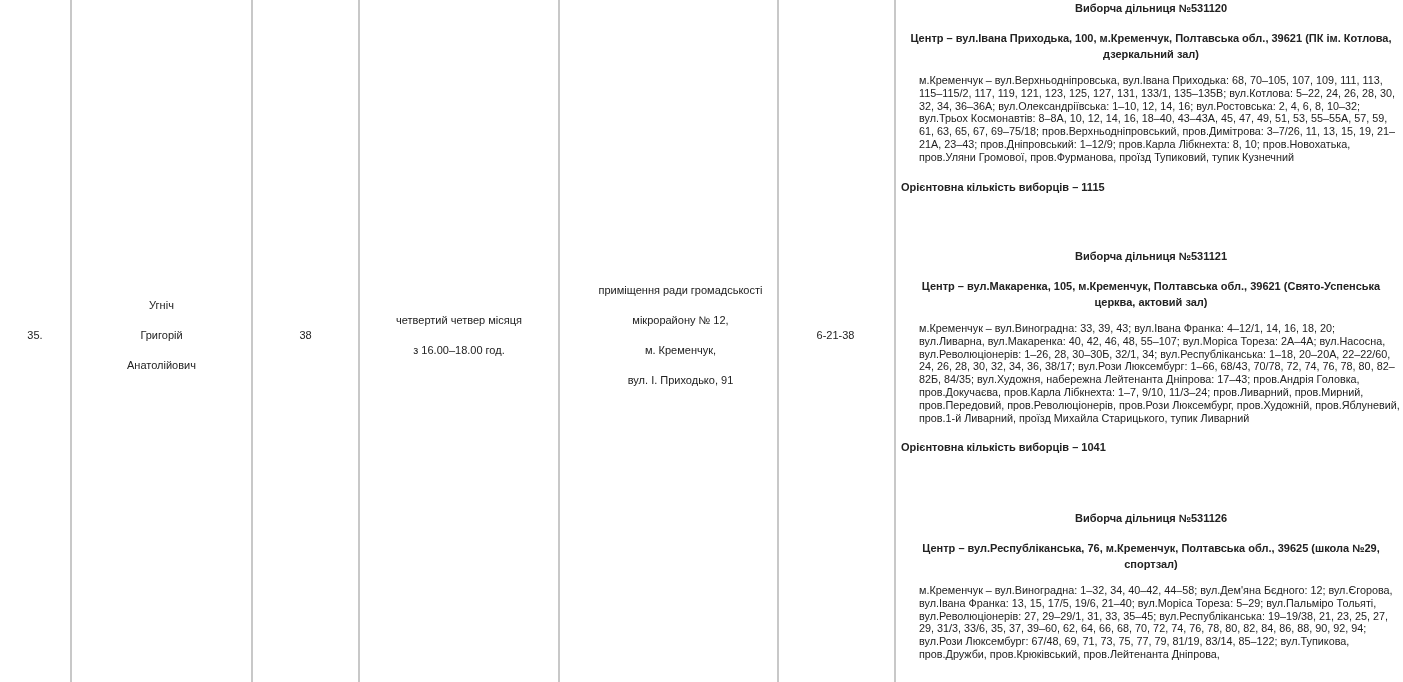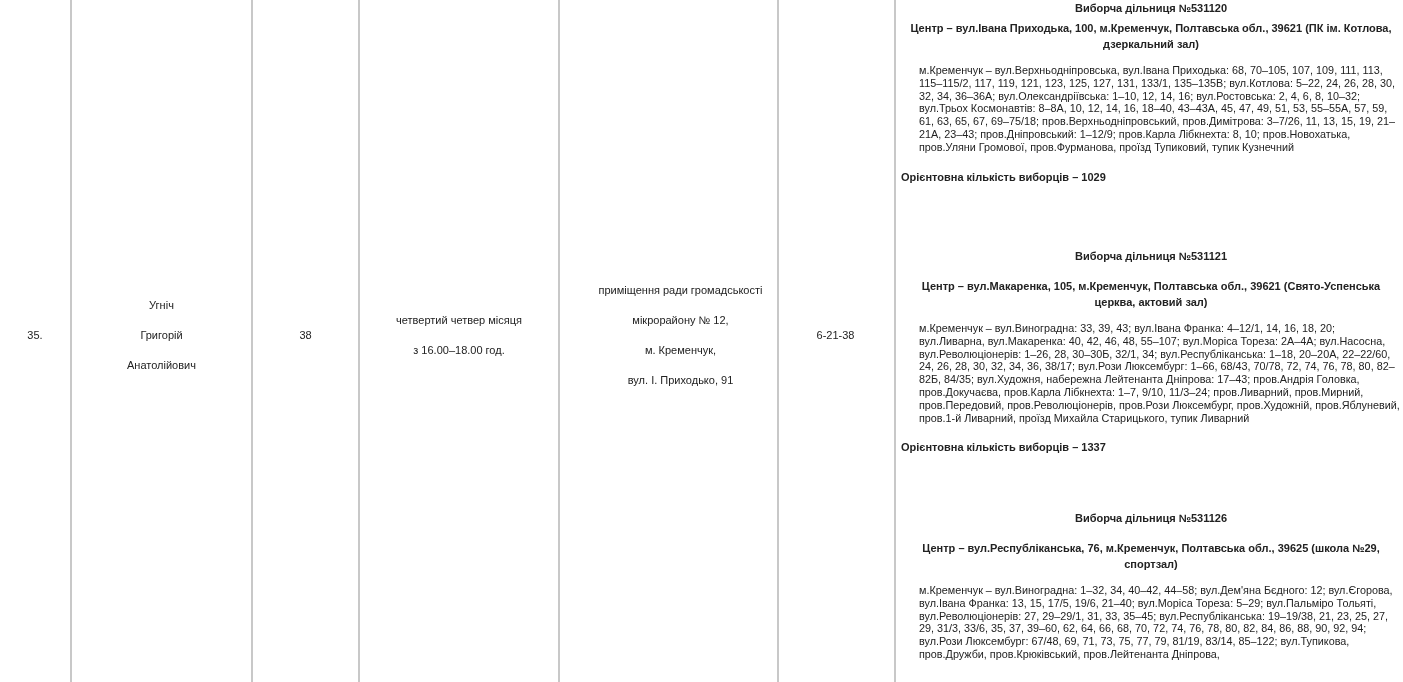--- a/index.html
+++ b/index.html
@@ -60,30 +60,30 @@
     <div class="cell-text place" style="top:365px">вул. І. Приходько, 91</div>
   </div>
 
   <div class="col" style="left:779px;width:113px">
     <div class="cell-text phone">6-21-38</div>
   </div>
 
   <div class="precincts">
     <div class="precinct" style="top:1px">
       <div class="p-title">Виборча дільниця №531120</div>
-      <div class="p-center" style="margin-top:5px">Центр – вул.Івана Приходька, 100, м.Кременчук, Полтавська обл., 39621 (ПК ім. Котлова, дзеркальний зал)</div>
+      <div class="p-center" style="margin-top:15px">Центр – вул.Івана Приходька, 100, м.Кременчук, Полтавська обл., 39621 (ПК ім. Котлова, дзеркальний зал)</div>
       <div class="p-streets" style="margin-top:12px">м.Кременчук – вул.Верхньодніпровська, вул.Івана Приходька: 68, 70–105, 107, 109, 111, 113, 115–115/2, 117, 119, 121, 123, 125, 127, 131, 133/1, 135–135В; вул.Котлова: 5–22, 24, 26, 28, 30, 32, 34, 36–36А; вул.Олександріївська: 1–10, 12, 14, 16; вул.Ростовська: 2, 4, 6, 8, 10–32; вул.Трьох Космонавтів: 8–8А, 10, 12, 14, 16, 18–40, 43–43А, 45, 47, 49, 51, 53, 55–55А, 57, 59, 61, 63, 65, 67, 69–75/18; пров.Верхньодніпровський, пров.Димітрова: 3–7/26, 11, 13, 15, 19, 21–21А, 23–43; пров.Дніпровський: 1–12/9; пров.Карла Лібкнехта: 8, 10; пров.Новохатька, пров.Уляни Громової, пров.Фурманова, проїзд Тупиковий, тупик Кузнечний</div>
-      <div class="p-count" style="margin-top:16px">Орієнтовна кількість виборців – 1029</div>
+      <div class="p-count" style="margin-top:16px">Орієнтовна кількість виборців – 1115</div>
     </div>
 
     <div class="precinct" style="top:249px">
       <div class="p-title">Виборча дільниця №531121</div>
       <div class="p-center" style="margin-top:15px">Центр – вул.Макаренка, 105, м.Кременчук, Полтавська обл., 39621 (Свято-Успенська церква, актовий зал)</div>
       <div class="p-streets" style="margin-top:12px">м.Кременчук – вул.Виноградна: 33, 39, 43; вул.Івана Франка: 4–12/1, 14, 16, 18, 20; вул.Ливарна, вул.Макаренка: 40, 42, 46, 48, 55–107; вул.Моріса Тореза: 2А–4А; вул.Насосна, вул.Революціонерів: 1–26, 28, 30–30Б, 32/1, 34; вул.Республіканська: 1–18, 20–20А, 22–22/60, 24, 26, 28, 30, 32, 34, 36, 38/17; вул.Рози Люксембург: 1–66, 68/43, 70/78, 72, 74, 76, 78, 80, 82–82Б, 84/35; вул.Художня, набережна Лейтенанта Дніпрова: 17–43; пров.Андрія Головка, пров.Докучаєва, пров.Карла Лібкнехта: 1–7, 9/10, 11/3–24; пров.Ливарний, пров.Мирний, пров.Передовий, пров.Революціонерів, пров.Рози Люксембург, пров.Художній, пров.Яблуневий, пров.1-й Ливарний, проїзд Михайла Старицького, тупик Ливарний</div>
-      <div class="p-count" style="margin-top:16px">Орієнтовна кількість виборців – 1337</div>
+      <div class="p-count" style="margin-top:16px">Орієнтовна кількість виборців – 1041</div>
     </div>
 
     <div class="precinct" style="top:511px">
       <div class="p-title">Виборча дільниця №531126</div>
       <div class="p-center" style="margin-top:15px">Центр – вул.Республіканська, 76, м.Кременчук, Полтавська обл., 39625 (школа №29, спортзал)</div>
       <div class="p-streets" style="margin-top:12px">м.Кременчук – вул.Виноградна: 1–32, 34, 40–42, 44–58; вул.Дем'яна Бєдного: 12; вул.Єгорова, вул.Івана Франка: 13, 15, 17/5, 19/6, 21–40; вул.Моріса Тореза: 5–29; вул.Пальміро Тольяті, вул.Революціонерів: 27, 29–29/1, 31, 33, 35–45; вул.Республіканська: 19–19/38, 21, 23, 25, 27, 29, 31/3, 33/6, 35, 37, 39–60, 62, 64, 66, 68, 70, 72, 74, 76, 78, 80, 82, 84, 86, 88, 90, 92, 94; вул.Рози Люксембург: 67/48, 69, 71, 73, 75, 77, 79, 81/19, 83/14, 85–122; вул.Тупикова, пров.Дружби, пров.Крюківський, пров.Лейтенанта Дніпрова,</div>
     </div>
   </div>
 </div>
 

